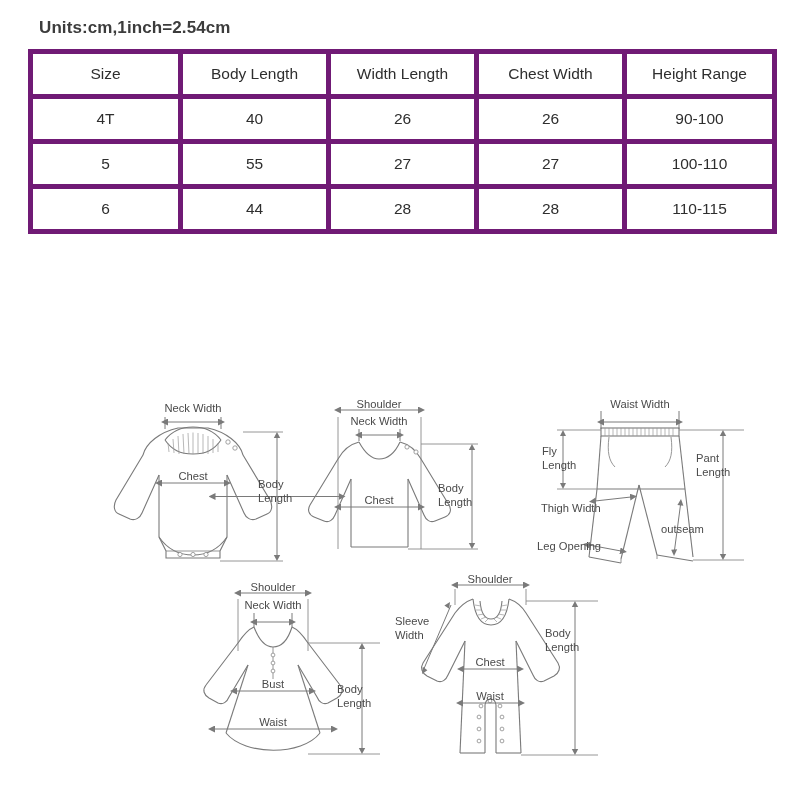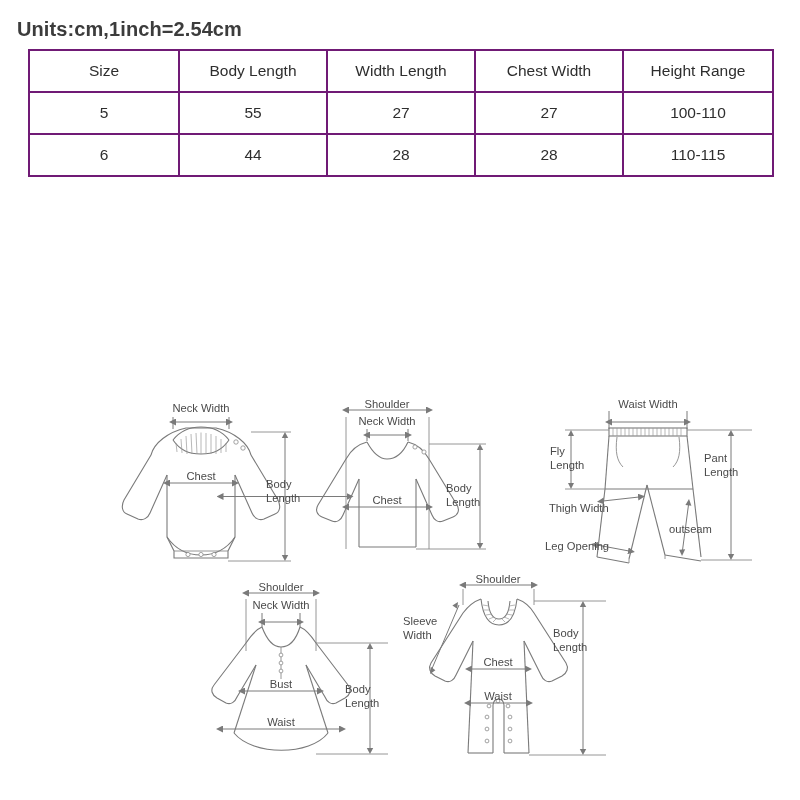--- a/index.html
+++ b/index.html
@@ -12,44 +12,44 @@
     height: 800px;
     position: relative;
     font-family: "Liberation Sans", sans-serif;
     color: #3a3a3a;
     overflow: hidden;
   }
 
   
   #units-note {
     position: absolute;
-    left: 17px;
+    left: 39px;
     top: 18px;
-    font-size: 20px;
+    font-size: 17px;
     font-weight: bold;
     color: #3c3c3c;
     letter-spacing: 0.1px;
     white-space: nowrap;
   }
 
   
   #size-table-wrap {
     position: absolute;
     left: 28px;
     top: 49px;
     width: 744px;
   }
   table.size-table {
     border-collapse: collapse;
     width: 744px;
     table-layout: fixed;
   }
   table.size-table th,
   table.size-table td {
-    border: 2px solid #701a75;
+    border: 5px solid #701a75;
     text-align: center;
     vertical-align: middle;
     font-weight: normal;
     color: #2e2e2e;
     height: 40px;
     padding: 0;
   }
   table.size-table th {
     font-size: 15.5px;
   }
@@ -58,21 +58,21 @@
   }
   table.size-table col.c-size      { width: 150px; }
   table.size-table col.c-body      { width: 148px; }
   table.size-table col.c-skirt     { width: 148px; }
   table.size-table col.c-chest     { width: 148px; }
   table.size-table col.c-height    { width: 150px; }
 
   
   #diagrams {
     position: absolute;
-    left: 8px;
+    left: 0;
     top: 385px;
     width: 676px;
     height: 415px;
   }
   .diagram {
     position: absolute;
   }
   .diagram svg {
     display: block;
     overflow: visible;
@@ -105,20 +105,27 @@
     <thead>
       <tr>
         <th>Size</th>
         <th>Body Length</th>
         <th>Width Length</th>
         <th>Chest Width</th>
         <th>Height Range</th>
       </tr>
     </thead>
     <tbody>
+      <tr>
+        <td>4T</td>
+        <td>40</td>
+        <td>26</td>
+        <td>26</td>
+        <td>90-100</td>
+      </tr>
       <tr>
         <td>5</td>
         <td>55</td>
         <td>27</td>
         <td>27</td>
         <td>100-110</td>
       </tr>
       <tr>
         <td>6</td>
         <td>44</td>

